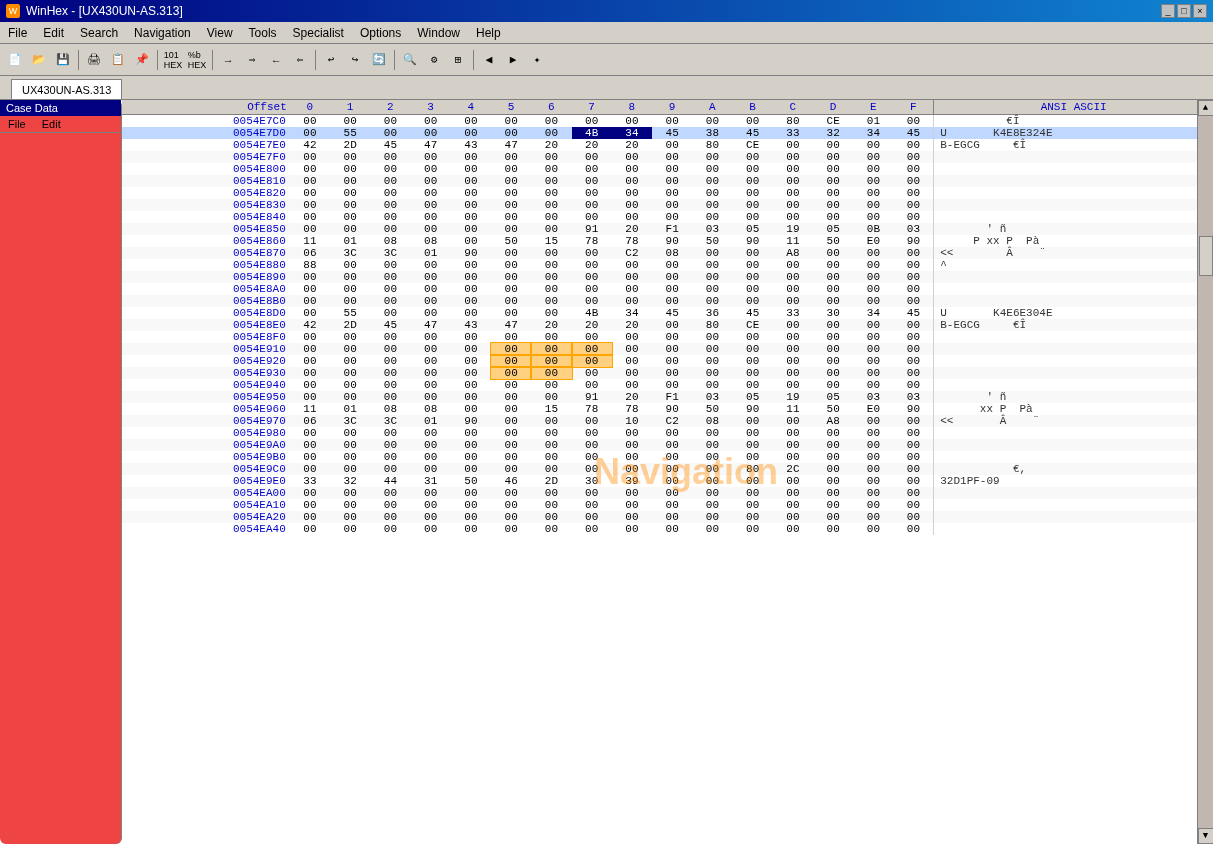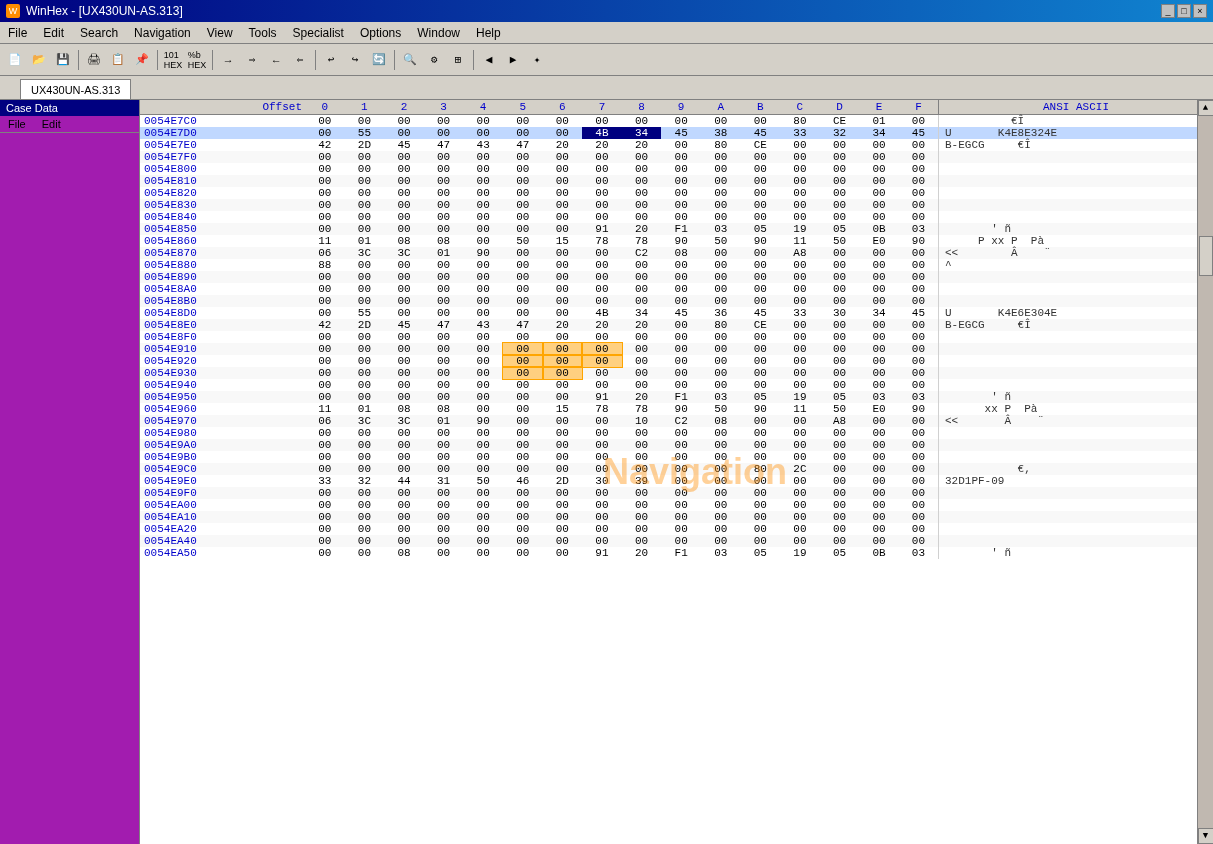--- a/index.html
+++ b/index.html
@@ -60,21 +60,21 @@
       font-size: 11px;
     }
     .toolbar-separator { width: 1px; height: 20px; background: #808080; margin: 0 2px; }
 
     
     .tab-bar {
       background: #d4d0c8;
       border-bottom: 1px solid #808080;
       display: flex;
       align-items: flex-end;
-      padding-left: 20px;
+      padding-left: 11px;
       height: 24px;
     }
     .tab {
       background: #d4d0c8;
       border: 1px solid #808080;
       border-bottom: none;
       padding: 2px 10px;
       font-family: Arial, sans-serif;
       font-size: 11px;
       cursor: pointer;
@@ -86,25 +86,26 @@
 
     
     .main-area {
       display: flex;
       height: calc(844px - 22px - 22px - 32px - 24px);
       background: white;
     }
 
     
     .left-panel {
-      width: 140px;
-      background: #a21caf;
+      width: 122px;
+      background: #ef4444;
       border-right: 1px solid #808080;
       font-family: Arial, sans-serif;
       font-size: 11px;
+      border-radius: 6px;
     }
     .panel-header {
       background: #000080;
       color: white;
       padding: 2px 6px;
       font-size: 11px;
     }
     .panel-menu {
       display: flex;
       border-bottom: 1px solid #808080;
@@ -157,21 +158,21 @@
       border-left: 1px solid #808080;
     }
     .hex-table tbody tr:nth-child(even) { background: #f8f8f8; }
     .hex-table tbody tr:nth-child(odd) { background: white; }
     .hex-table tbody tr.selected-row { background: #c0d8ff; }
     .offset-cell {
       color: #0000cc;
       padding: 0 4px;
       white-space: nowrap;
       cursor: pointer;
-      text-align: left;
+      text-align: right;
     }
     .hex-cell {
       padding: 0 2px;
       text-align: center;
       cursor: pointer;
       min-width: 18px;
     }
     .hex-cell.selected { background: #000080; color: white; }
     .ascii-col {
       border-left: 1px solid #d0d0d0;
@@ -985,40 +986,20 @@
               <td class="hex-cell">00</td>
               <td class="hex-cell">00</td>
               <td class="hex-cell">00</td>
               <td class="hex-cell">00</td>
               <td class="hex-cell">00</td>
               <td class="hex-cell">00</td>
               <td class="hex-cell">00</td>
               <td class="ascii-col">32D1PF-09</td>
             </tr>
             <tr>
-              <td class="offset-cell">0054E9F0</td>
-              <td class="hex-cell">00</td>
-              <td class="hex-cell">00</td>
-              <td class="hex-cell">00</td>
-              <td class="hex-cell">00</td>
-              <td class="hex-cell">00</td>
-              <td class="hex-cell">00</td>
-              <td class="hex-cell">00</td>
-              <td class="hex-cell">00</td>
-              <td class="hex-cell">00</td>
-              <td class="hex-cell">00</td>
-              <td class="hex-cell">00</td>
-              <td class="hex-cell">00</td>
-              <td class="hex-cell">00</td>
-              <td class="hex-cell">00</td>
-              <td class="hex-cell">00</td>
-              <td class="hex-cell">00</td>
-              <td class="ascii-col"></td>
-            </tr>
-            <tr>
               <td class="offset-cell">0054EA00</td>
               <td class="hex-cell">00</td>
               <td class="hex-cell">00</td>
               <td class="hex-cell">00</td>
               <td class="hex-cell">00</td>
               <td class="hex-cell">00</td>
               <td class="hex-cell">00</td>
               <td class="hex-cell">00</td>
               <td class="hex-cell">00</td>
               <td class="hex-cell">00</td>
@@ -1083,40 +1064,20 @@
               <td class="hex-cell">00</td>
               <td class="hex-cell">00</td>
               <td class="hex-cell">00</td>
               <td class="hex-cell">00</td>
               <td class="hex-cell">00</td>
               <td class="hex-cell">00</td>
               <td class="hex-cell">00</td>
               <td class="hex-cell">00</td>
               <td class="hex-cell">00</td>
               <td class="ascii-col"></td>
-            </tr>
-            <tr>
-              <td class="offset-cell">0054EA50</td>
-              <td class="hex-cell">00</td>
-              <td class="hex-cell">00</td>
-              <td class="hex-cell">08</td>
-              <td class="hex-cell">00</td>
-              <td class="hex-cell">00</td>
-              <td class="hex-cell">00</td>
-              <td class="hex-cell">00</td>
-              <td class="hex-cell">91</td>
-              <td class="hex-cell">20</td>
-              <td class="hex-cell">F1</td>
-              <td class="hex-cell">03</td>
-              <td class="hex-cell">05</td>
-              <td class="hex-cell">19</td>
-              <td class="hex-cell">05</td>
-              <td class="hex-cell">0B</td>
-              <td class="hex-cell">03</td>
-              <td class="ascii-col">       ' ñ</td>
             </tr>
           </tbody>
       </table>
     </div>
 
     <div class="watermark">Navigation</div>
 
     <div class="scrollbar" style="position:absolute;right:0;top:0;height:100%;">
       <div class="scroll-btn">▲</div>
       <div class="scroll-track">

